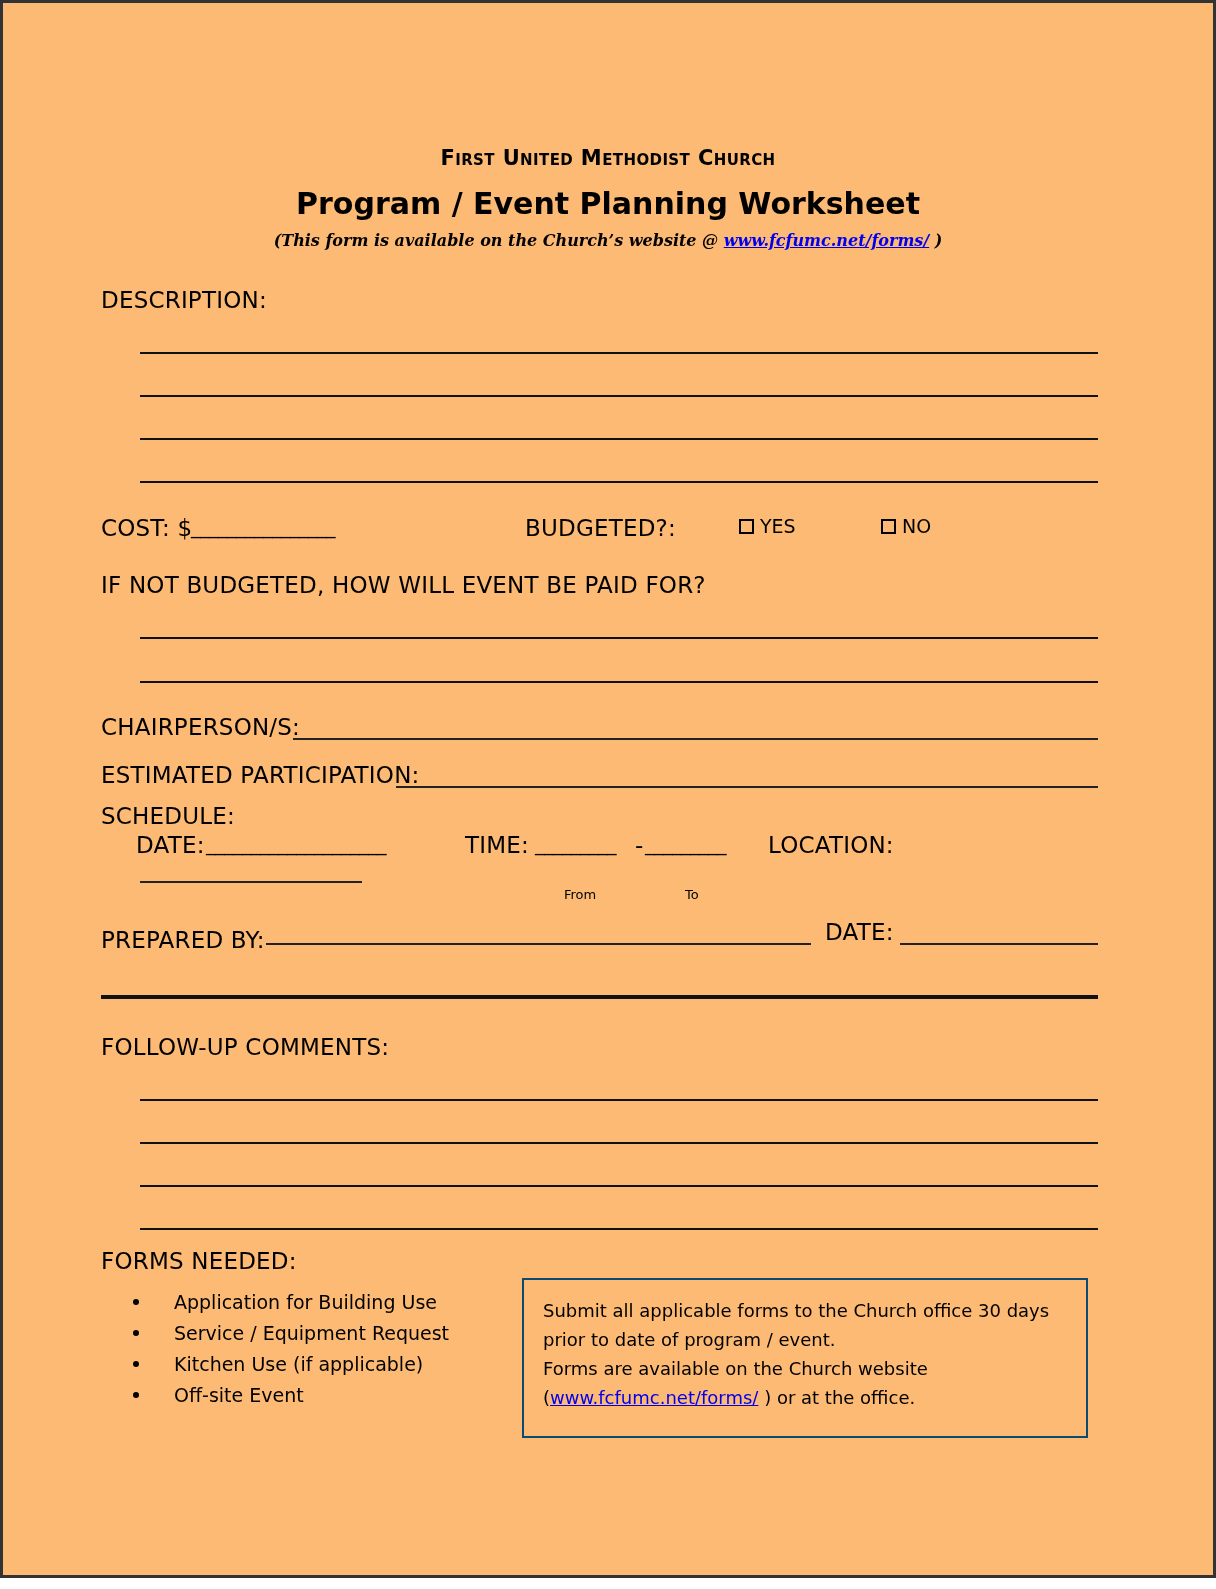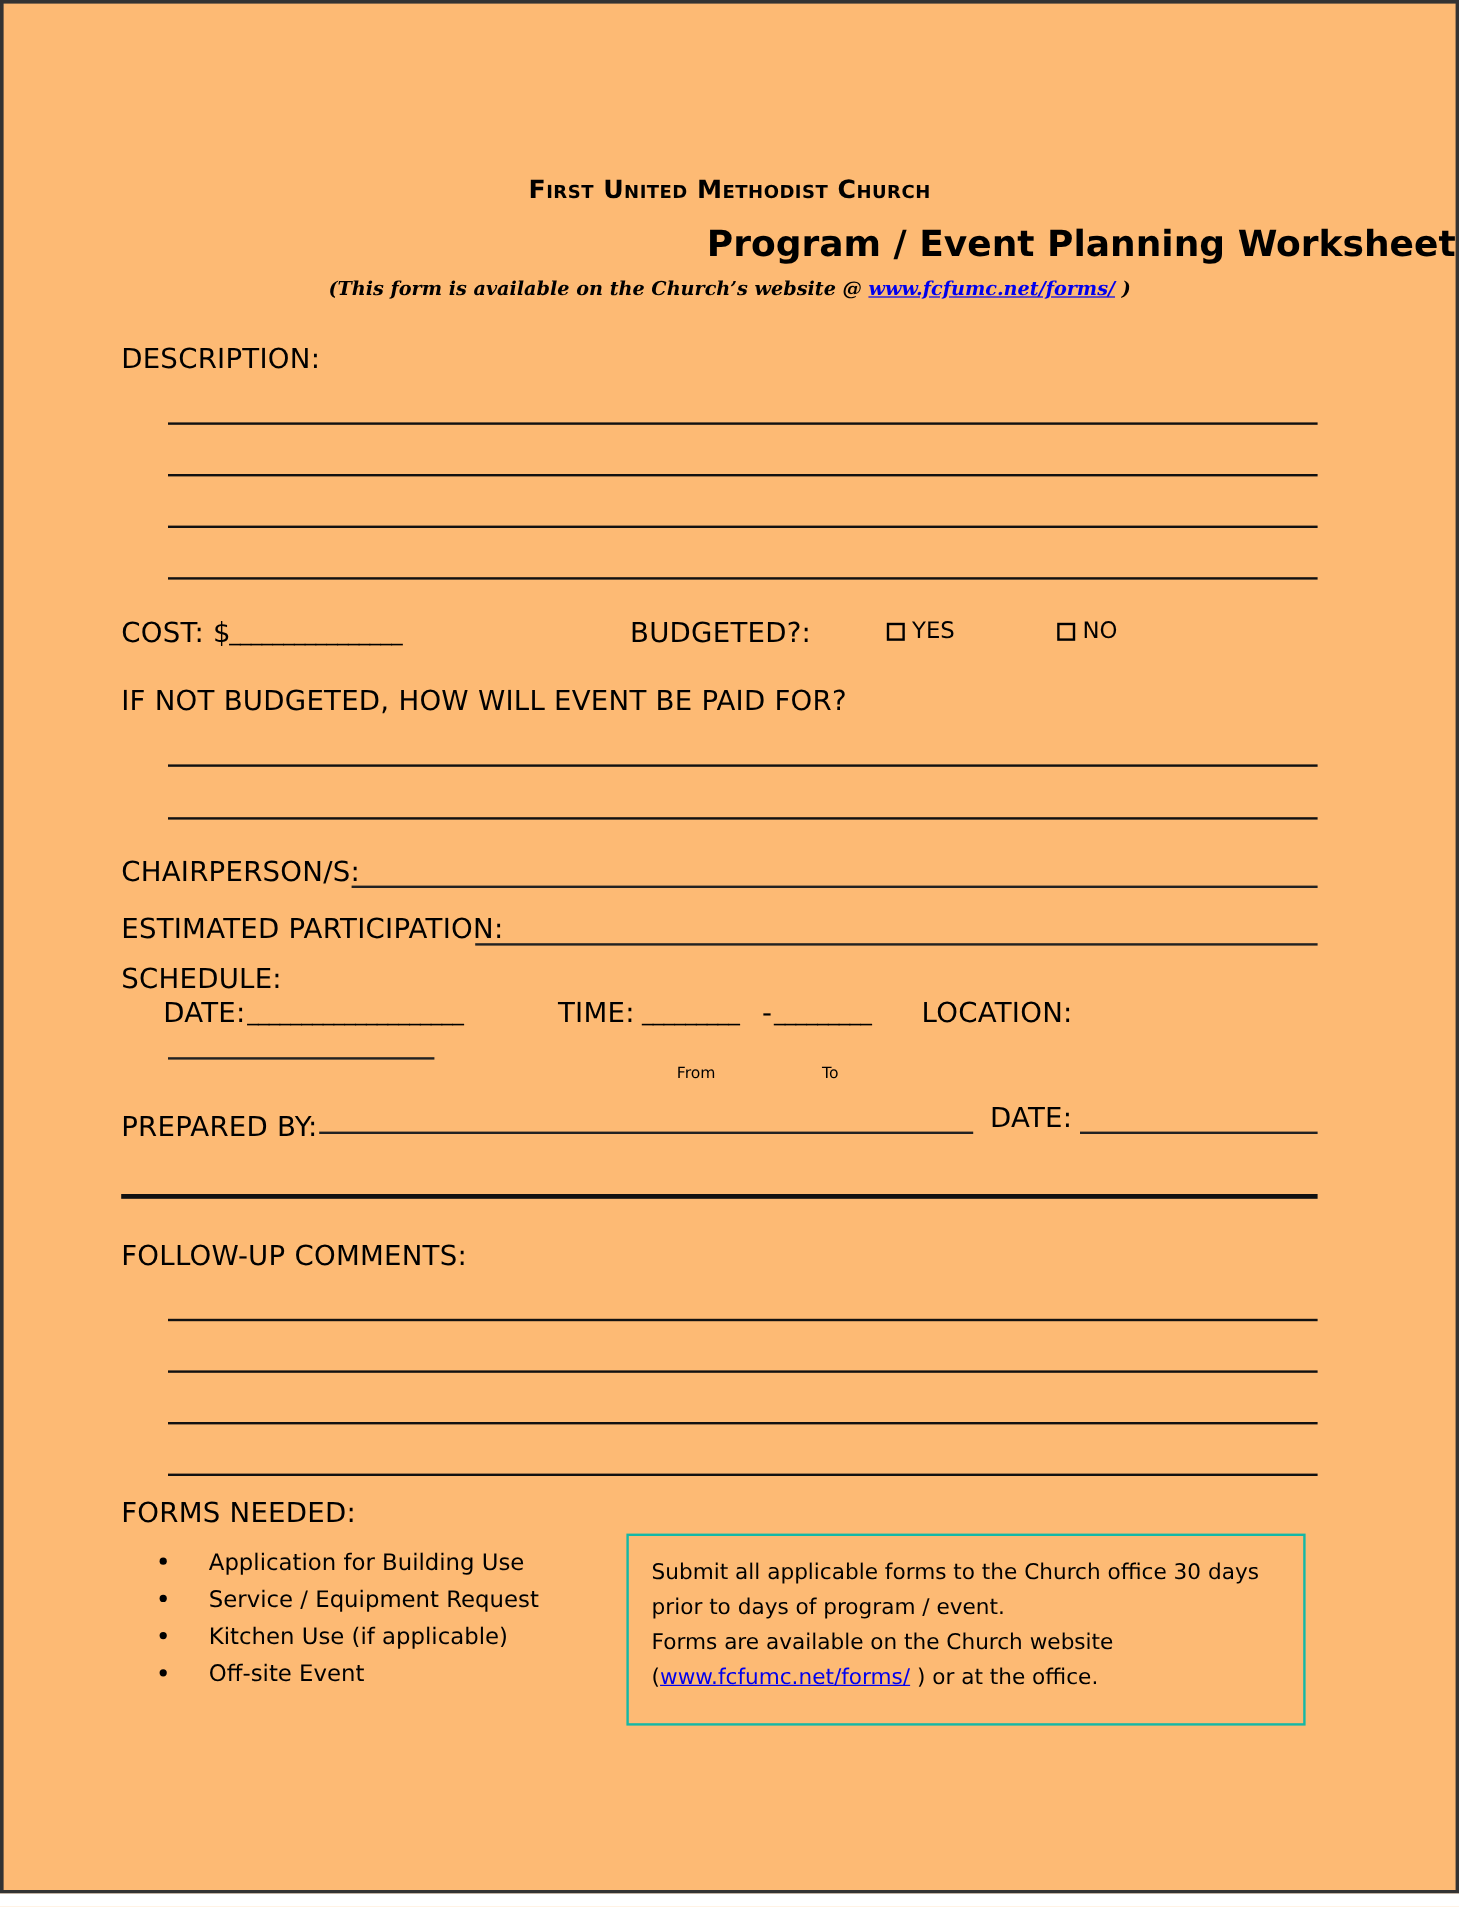--- a/index.html
+++ b/index.html
@@ -36,21 +36,21 @@
     font-weight: bold;
     font-size: 21px;
     letter-spacing: 0.4px;
     color: #000;
     font-variant: small-caps;
   }
   .hdr-title {
     position: absolute;
     left: 0; top: 183px;
     width: 1210px;
-    text-align: right;
+    text-align: center;
     font-family: "DejaVu Sans", "Liberation Sans", sans-serif;
     font-weight: bold;
     font-size: 30px;
     color: #000;
   }
   .hdr-sub {
     position: absolute;
     left: 0; top: 228px;
     width: 1210px;
     text-align: center;
@@ -161,21 +161,21 @@
     top: -4px;
   }
 
   
   .submit-box {
     position: absolute;
     left: 519px;
     top: 1275px;
     width: 566px;
     height: 160px;
-    border: 2px solid #14b8a6;
+    border: 2px solid #0c4a6e;
     box-sizing: border-box;
     padding: 16px 18px 0 19px;
   }
   .submit-line {
     font-family: "DejaVu Sans", "Liberation Sans", sans-serif;
     font-size: 18px;
     line-height: 29px;
     color: #000;
     white-space: nowrap;
   }
@@ -268,19 +268,19 @@
         <span>Kitchen Use (if applicable)</span>
       </li>
       <li>
         <span class="bullet"></span>
         <span>Off-site Event</span>
       </li>
     </ul>
 
     <div class="submit-box">
       <div class="submit-line">Submit all applicable forms to the Church office 30 days</div>
-      <div class="submit-line">prior to days of program / event.</div>
+      <div class="submit-line">prior to date of program / event.</div>
       <div class="submit-line">Forms are available on the Church website</div>
       <div class="submit-line"><span>(</span><span class="link" style="font-style:normal;font-weight:normal;">www.fcfumc.net/forms/</span><span> ) or at the office.</span></div>
     </div>
 
   </div>
 </div>
 
 </body></html>

